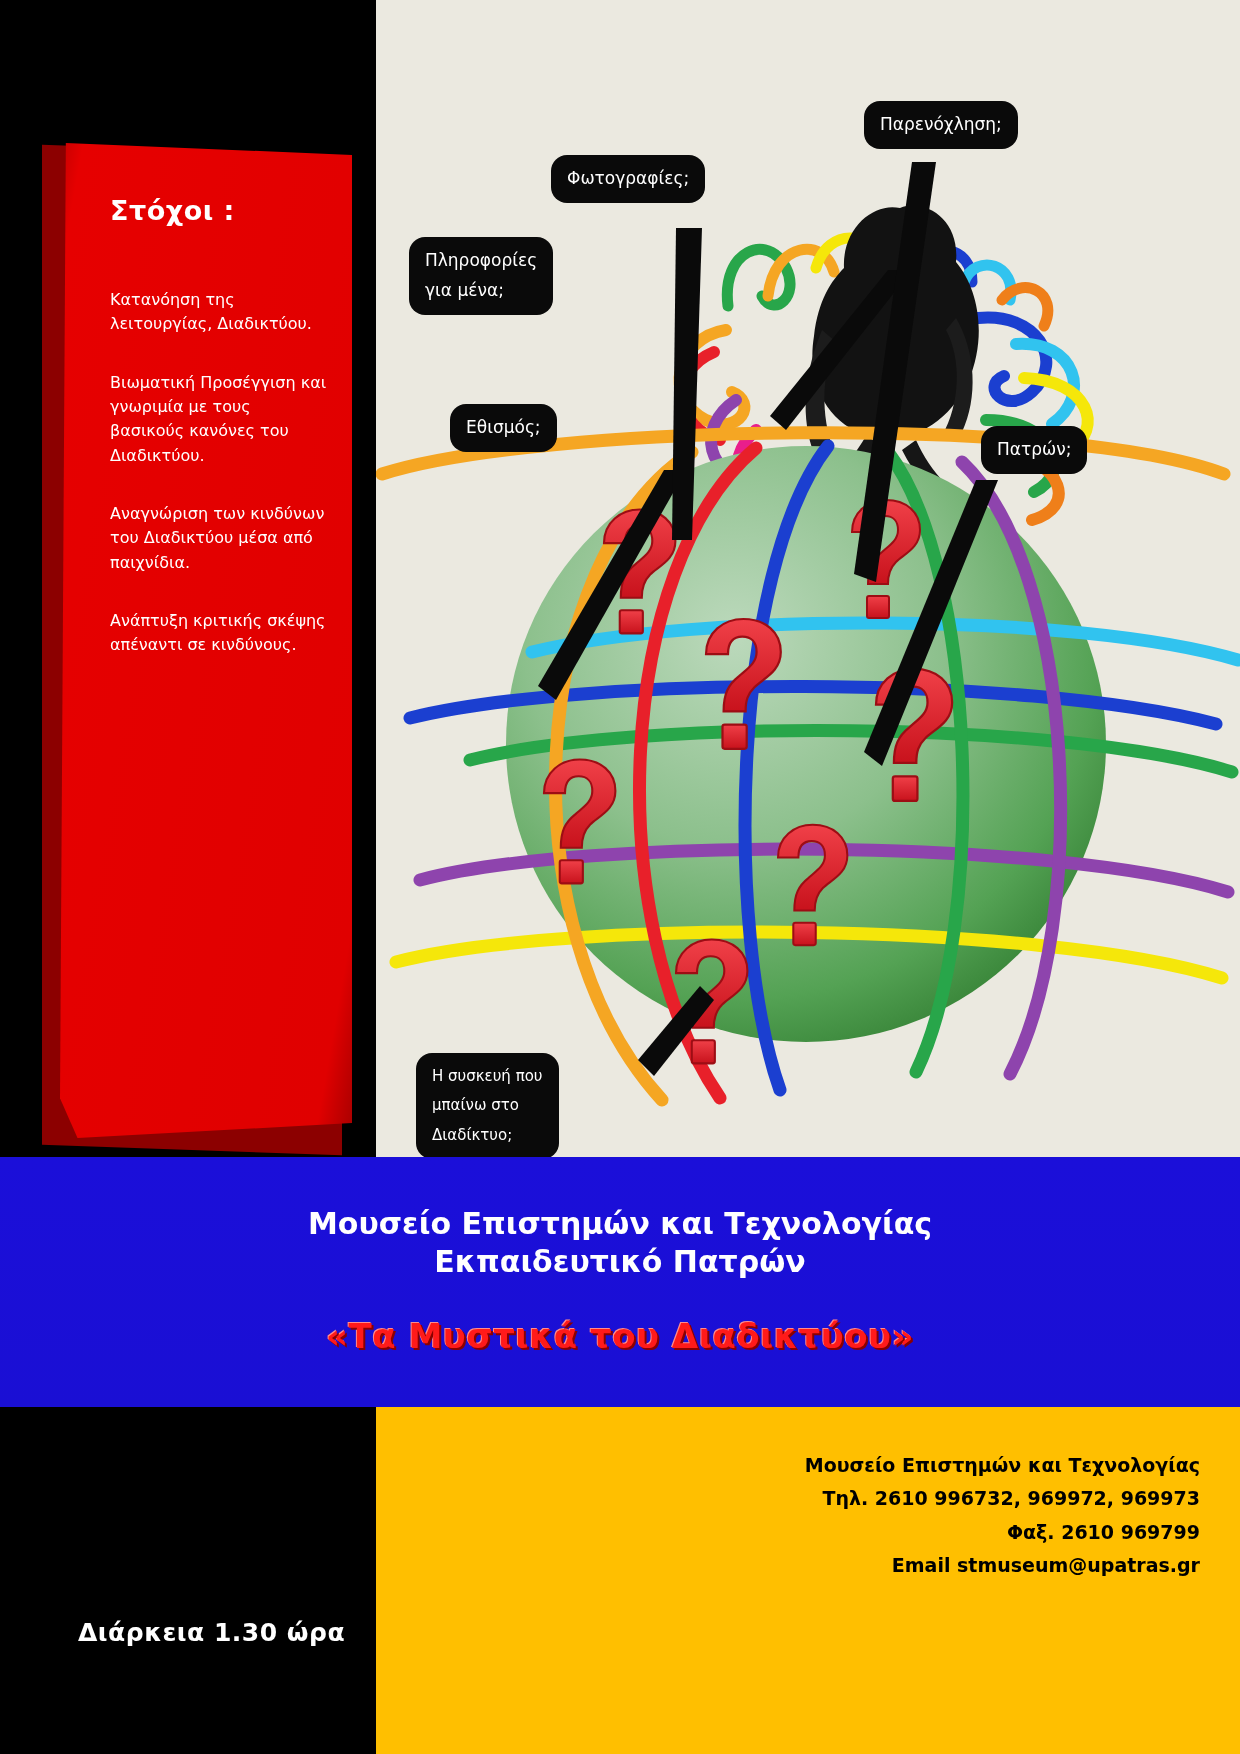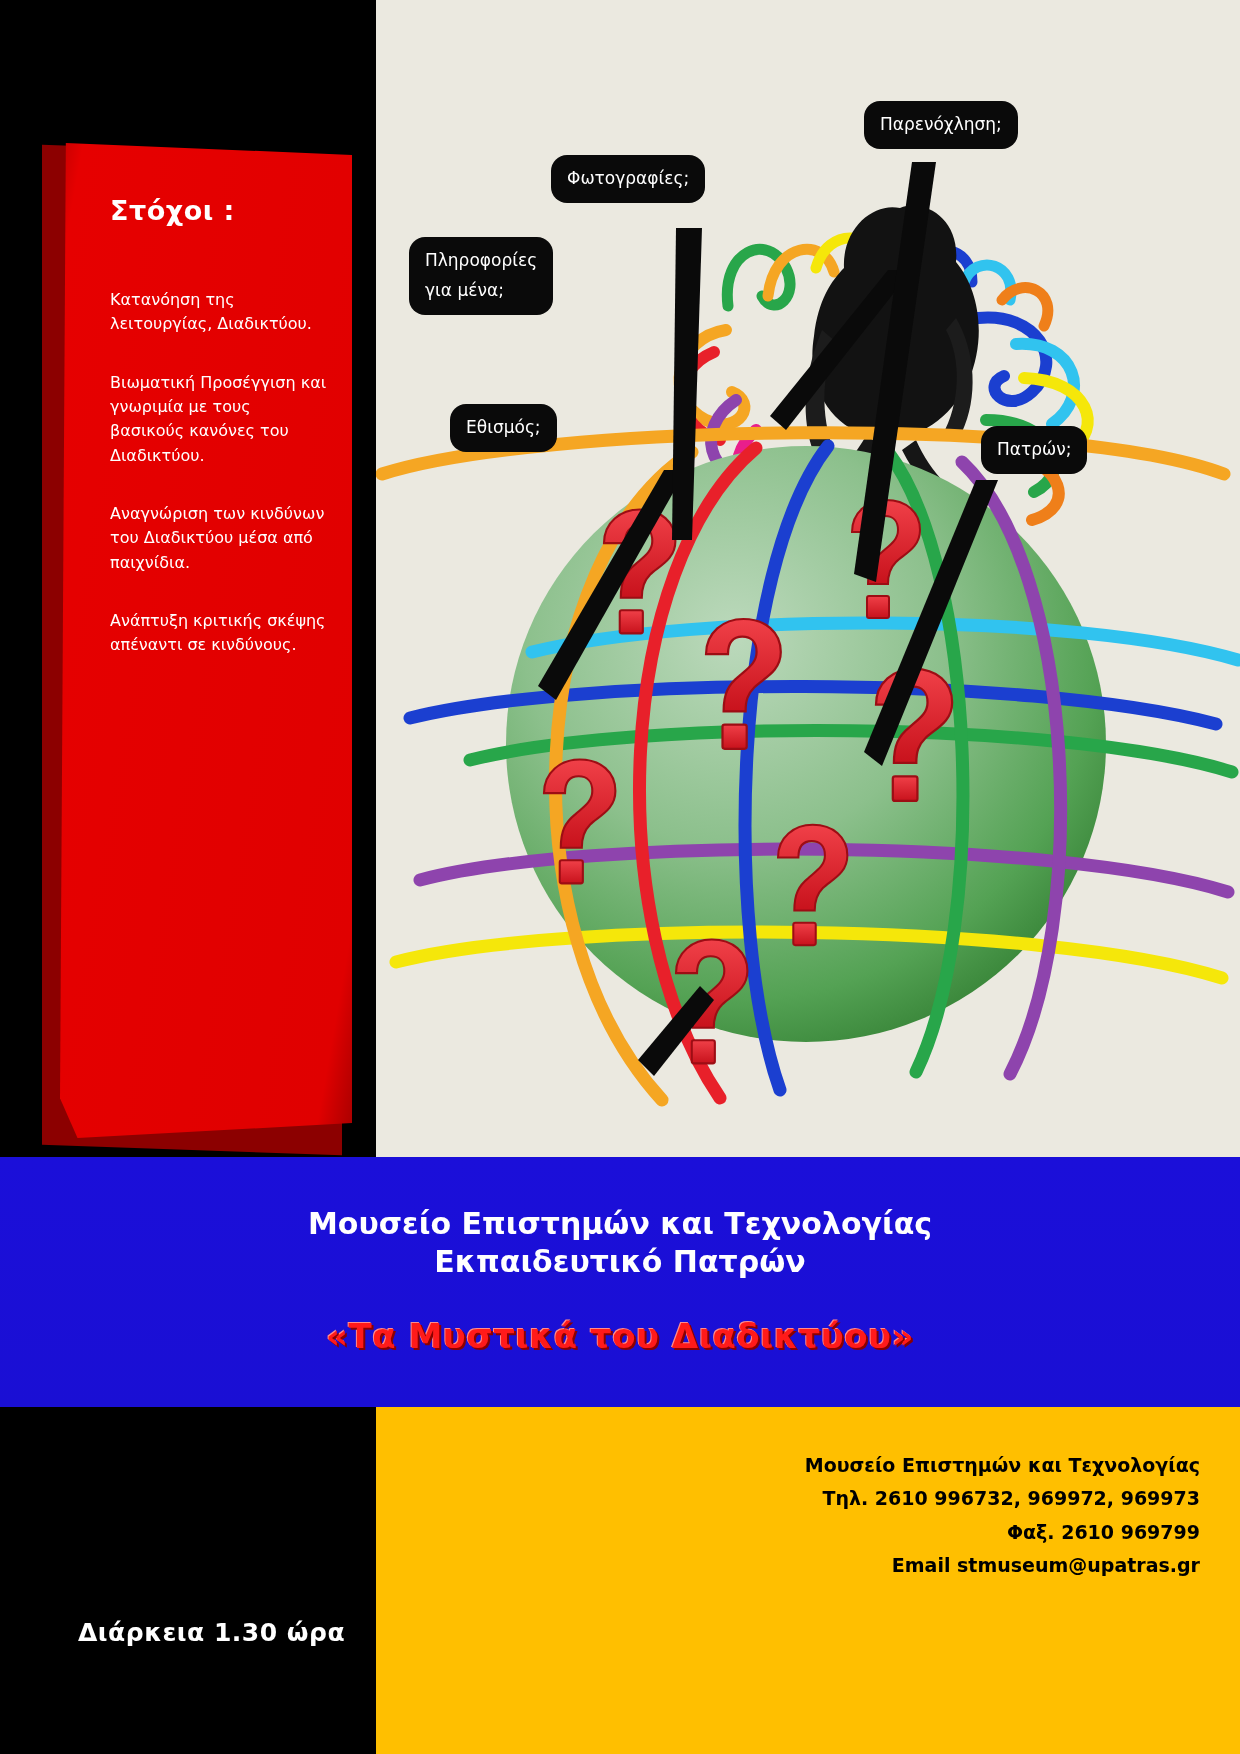--- a/index.html
+++ b/index.html
@@ -227,20 +227,23 @@
         </g>
       </svg>
     </div>
 
     <div class="bubble b-harass" style="left:488px;top:101px;">Παρενόχληση;</div>
     <div class="bubble b-photo" style="left:175px;top:155px;">Φωτογραφίες;</div>
     <div class="bubble b-info" style="left:33px;top:237px;">Πληροφορίες
 για μένα;</div>
     <div class="bubble b-addict" style="left:33px;top:404px;margin-left:41px;">Εθισμός;</div>
     <div class="bubble b-video" style="left:605px;top:426px;">Πατρών;</div>
+    <div class="bubble b-device" style="left:40px;top:1053px;">Η συσκευή που
+μπαίνω  στο
+Διαδίκτυο;</div>
   </div>
 
   <div class="goals-shadow"></div>
   <div class="goals-panel">
     <div class="goals-title">Στόχοι :</div>
     <div class="goal-item">Κατανόηση της λειτουργίας, Διαδικτύου.</div>
     <div class="goal-item">Βιωματική Προσέγγιση και γνωριμία με τους βασικούς κανόνες του Διαδικτύου.</div>
     <div class="goal-item">Αναγνώριση των  κινδύνων του Διαδικτύου μέσα από παιχνίδια.</div>
     <div class="goal-item">Ανάπτυξη κριτικής σκέψης απέναντι σε κινδύνους.</div>
   </div>

